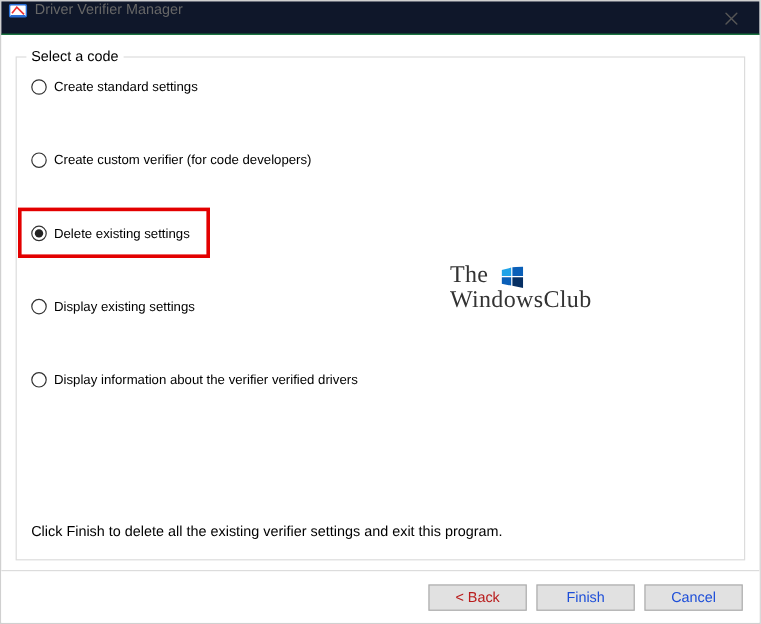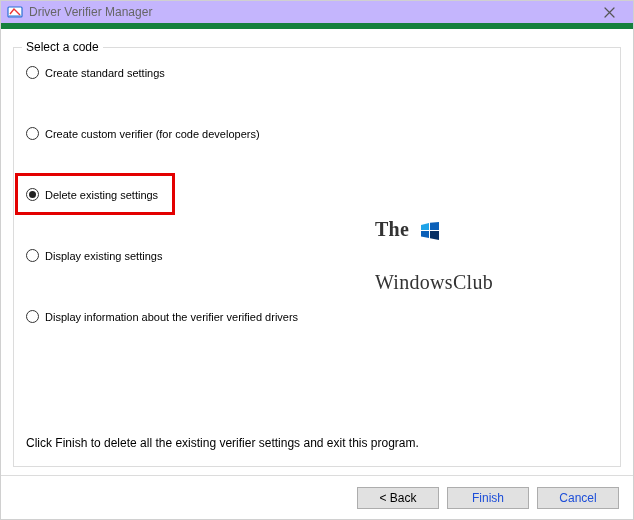--- a/index.html
+++ b/index.html
@@ -13,24 +13,24 @@
     color: #000;
     border: 1px solid #d0d0d0;
     position: relative;
     overflow: hidden;
   }
 
   
   .titlebar {
     height: 28px;
     display: flex;
-    align-items: center;
+    align-items: flex-start;
     padding: 0 4px 0 6px;
-    border-bottom: 6px solid #15803d;
-    background: #c4b5fd;
+    border-bottom: 1px solid #15803d;
+    background: #0f172a;
   }
   .titlebar .app-icon {
     width: 16px; height: 16px;
     margin-right: 6px;
     display: inline-flex;
   }
   .titlebar .title-text {
     color: #666;
     font-size: 12px;
     flex: 1;
@@ -127,28 +127,26 @@
     top: 218px;
     text-align: left;
     pointer-events:none;
     color:#333;
   }
   .watermark .wm-line1 {
     font-family: Georgia, "Times New Roman", serif;
     font-size: 20px;
     line-height: 1;
     letter-spacing: 0.3px;
-    font-weight: bold;
   }
   .watermark .wm-line2 {
     font-family: Georgia, "Times New Roman", serif;
     font-size: 20px;
     line-height: 1;
     letter-spacing: 0.3px;
-    margin-top: 32px;
   }
   .wm-flag {
     display:inline-block;
     vertical-align: text-bottom;
     margin-left: 6px;
     width: 18px;
     height: 18px;
   }
 
   
@@ -172,21 +170,21 @@
     display: inline-flex;
     align-items: center;
     justify-content: center;
     border: 1px solid #adadad;
     background: #e1e1e1;
     font-size: 12px;
     color: #1d4ed8;
     cursor: pointer;
   }
   .btn.disabled {
-    color: #000000;
+    color: #b91c1c;
     cursor: default;
   }
 </style>
 </head>
 <body>
 
 <div class="titlebar">
   <span class="app-icon">
     <svg viewBox="0 0 16 16" width="16" height="16">
       <rect x="1" y="3" width="14" height="10" rx="1" fill="#ffffff" stroke="#2a6fd6" stroke-width="1.2"></rect>

